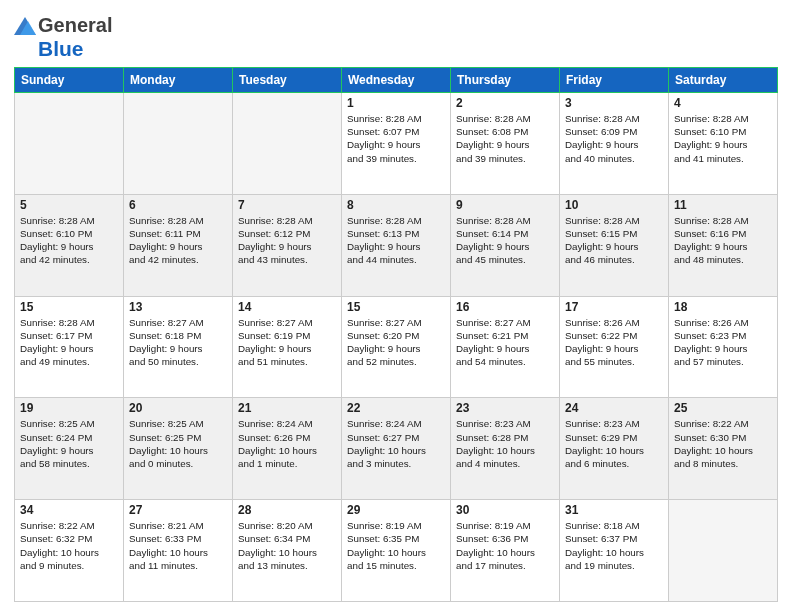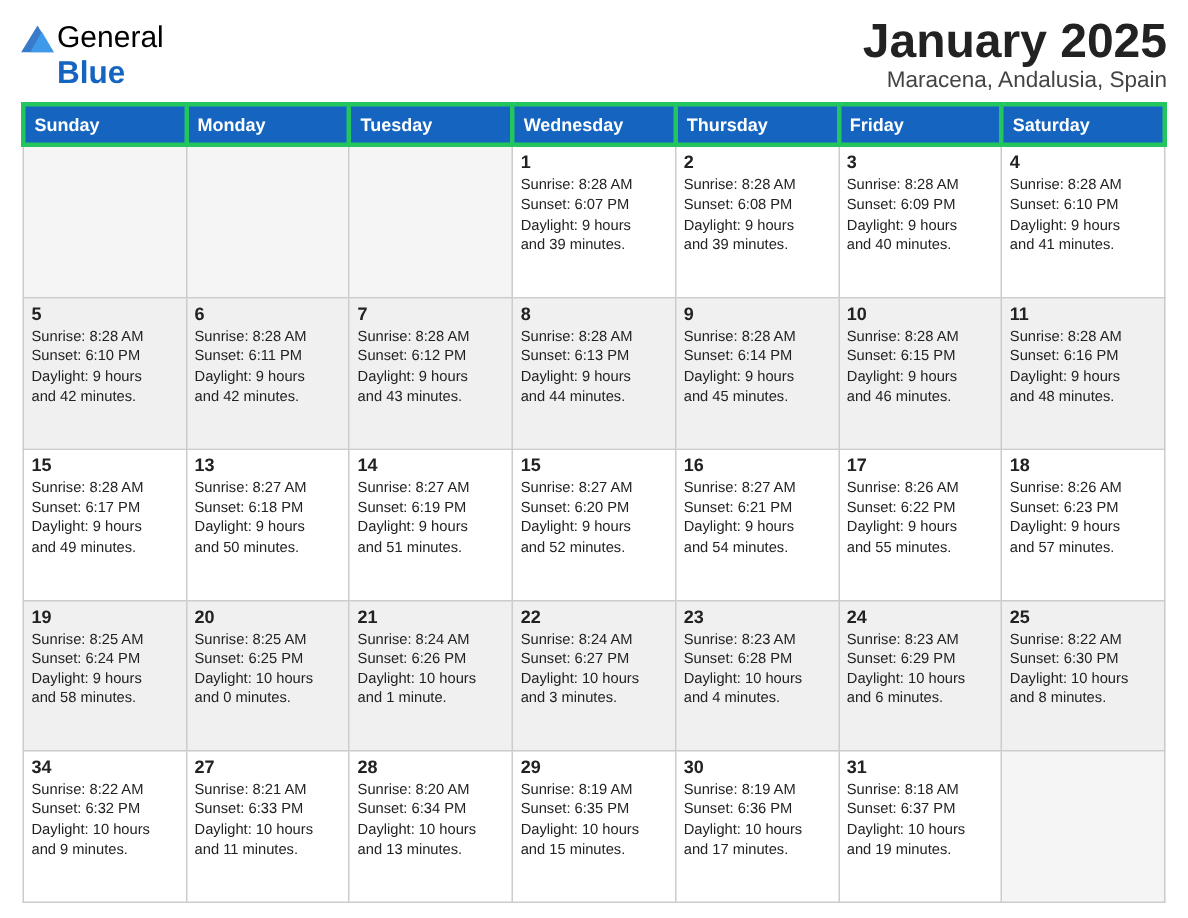--- a/index.html
+++ b/index.html
@@ -51,21 +51,21 @@
       border-collapse: collapse;
       flex: 1;
     }
     .calendar th {
       background-color: #1565C0;
       color: #fff;
       font-size: 12px;
       font-weight: bold;
       text-align: left;
       padding: 5px 6px;
-      border: 3px solid #22c55e;
+      border: 1px solid #22c55e;
     }
     .calendar td {
       border: 1px solid #ccc;
       vertical-align: top;
       padding: 3px 5px;
       width: calc(100% / 7);
       font-size: 10.2px;
       color: #222;
       background: #fff;
     }
@@ -90,27 +90,23 @@
 <body>
 
 <div class="page">
   <div class="header">
     <div class="logo">
       <div class="logo-text-row">
         <svg width="22" height="18" viewBox="0 0 22 18">
           <polygon points="11,0 22,18 0,18" fill="#1565C0" opacity="0.85"></polygon>
           <polygon points="14,4 22,18 6,18" fill="#42A5F5" opacity="0.7"></polygon>
         </svg>
-        <span style="font-size:20px;font-weight:normal;color:#000000;margin-left:2px;">General</span>
+        <span style="font-size:20px;font-weight:bold;color:#404040;margin-left:2px;">General</span>
       </div>
       <span style="font-size:21px;font-weight:bold;color:#1565C0;margin-left:24px;">Blue</span>
-    </div>
-    <div class="title-area">
-      <div class="month-title">January 2025</div>
-      <div class="location-title">Maracena, Andalusia, Spain</div>
     </div>
   </div>
 
   <table class="calendar">
     <thead>
       <tr>
         <th>Sunday</th>
         <th>Monday</th>
         <th>Tuesday</th>
         <th>Wednesday</th>

